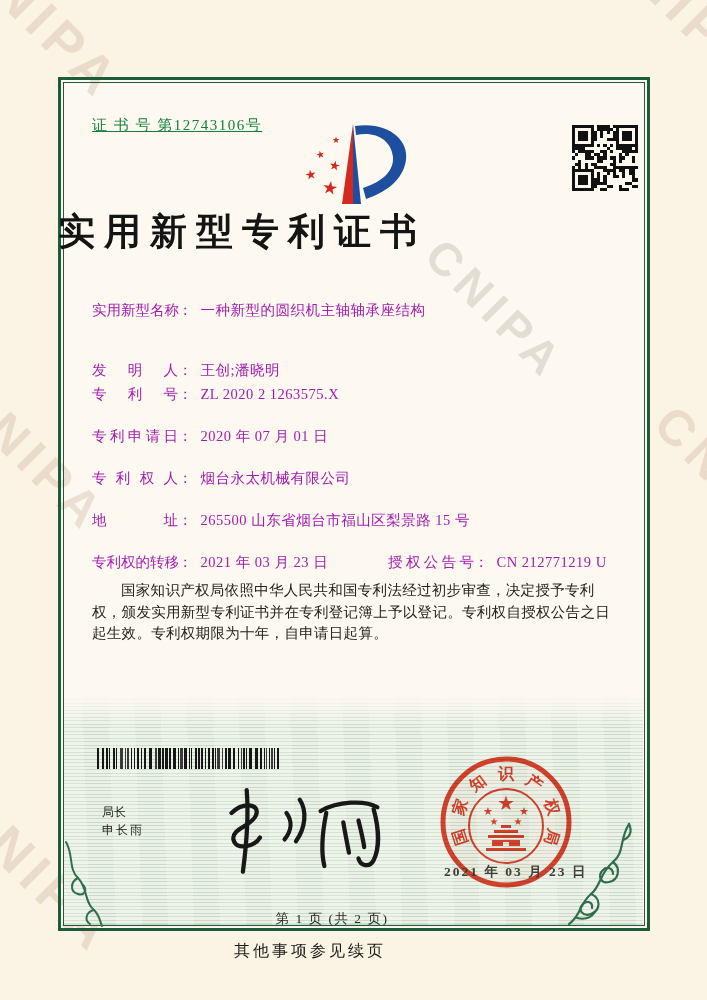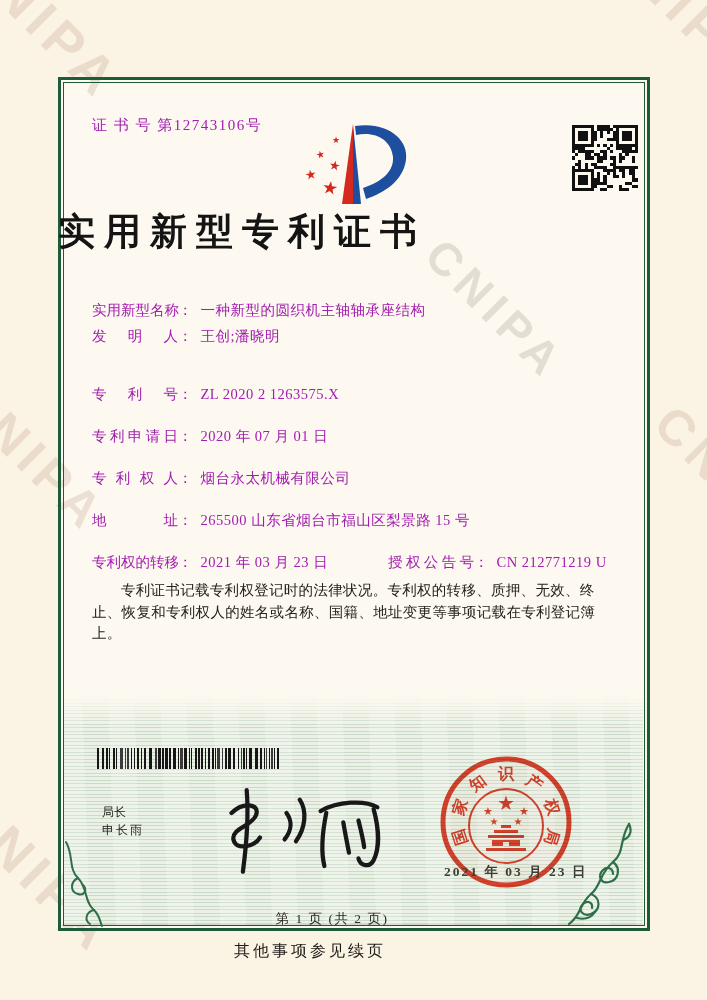--- a/index.html
+++ b/index.html
@@ -37,21 +37,21 @@
   .guilloche{
     left:64px;top:696px;width:579px;height:229px;z-index:1;
     background:
       repeating-linear-gradient(88deg, rgba(255,255,255,0.22) 0 26px, rgba(255,255,255,0) 26px 52px),
       repeating-linear-gradient(180deg, rgba(139,173,139,0.34) 0 1px, rgba(0,0,0,0) 1px 3.5px),
       #ebf1e6;
     -webkit-mask-image:linear-gradient(180deg,transparent 0,black 30px);
     mask-image:linear-gradient(180deg,transparent 0,black 30px);
   }
   
-  .cert-no{left:92px;top:116px;font-size:15px;letter-spacing:1.5px;color:#a21caf;z-index:2;}
+  .cert-no{left:92px;top:116px;font-size:15px;letter-spacing:1.5px;color:#15803d;z-index:2;text-decoration:underline;}
   .logo{left:296px;top:110px;width:120px;height:100px;z-index:2;}
   .logo .star{position:absolute;color:#d5281e;line-height:1;}
   .qr{left:572px;top:125px;width:66px;height:66px;z-index:2;background:#fdf9f0;}
   .title{
     left:58px;top:207px;width:586px;text-align:left;z-index:2;
     font-size:37px;font-weight:600;letter-spacing:9px;color:#141414;
   }
   
   .row{position:absolute;left:92px;z-index:2;font-size:14.5px;line-height:20px;color:#a21caf;white-space:nowrap;}
   .flabel{display:inline-block;width:86px;text-align:justify;text-align-last:justify;vertical-align:top;}
@@ -341,21 +341,21 @@
     <rect x="15" y="20" width="1" height="1" fill="#111"></rect>
     <rect x="16" y="20" width="1" height="1" fill="#111"></rect>
     <rect x="17" y="20" width="1" height="1" fill="#111"></rect>
   </svg>
 
 <div class="abs title">实用新型专利证书</div>
 
 <div class="row" style="top:300px">
   <span class="flabel">实用新型名称</span><span class="colon">：</span><span class="fvalue">一种新型的圆织机主轴轴承座结构</span>
 </div>
-<div class="row" style="top:326px">
+<div class="row" style="top:360px">
   <span class="flabel">发明人</span><span class="colon">：</span><span class="fvalue">王创;潘晓明</span>
 </div>
 <div class="row" style="top:384px">
   <span class="flabel">专利号</span><span class="colon">：</span><span class="fvalue">ZL 2020 2 1263575.X</span>
 </div>
 <div class="row" style="top:426px">
   <span class="flabel">专利申请日</span><span class="colon">：</span><span class="fvalue">2020 年 07 月 01 日</span>
 </div>
 <div class="row" style="top:468px">
   <span class="flabel">专利权人</span><span class="colon">：</span><span class="fvalue">烟台永太机械有限公司</span>
@@ -364,21 +364,21 @@
   <span class="flabel">地址</span><span class="colon">：</span><span class="fvalue">265500 山东省烟台市福山区梨景路 15 号</span>
 </div>
 <div class="row" style="top:552px">
   <span class="flabel">专利权的转移</span><span class="colon">：</span><span class="fvalue">2021 年 03 月 23 日</span>
 </div>
 <div class="row grant-col" style="top:552px">
   <span class="flabel">授权公告号</span><span class="colon">：</span><span class="fvalue">CN 212771219 U</span>
 </div>
 
 <div class="abs paras">
-  <p>专利证书记载专利权登记时的法律状况。专利权的转移、质押、无效、终止、恢复和专利权人的姓名或名称、国籍、地址变更等事项记载在专利登记簿上。</p>
+  <p>国家知识产权局依照中华人民共和国专利法经过初步审查，决定授予专利权，颁发实用新型专利证书并在专利登记簿上予以登记。专利权自授权公告之日起生效。专利权期限为十年，自申请日起算。</p>
 </div>
 
 <svg class="abs barcode" id="barcode" viewBox="0 0 186 21" preserveAspectRatio="none">
     <rect x="0" y="0" width="2" height="21" fill="#161616"></rect>
     <rect x="5" y="0" width="2" height="21" fill="#161616"></rect>
     <rect x="9" y="0" width="2" height="21" fill="#161616"></rect>
     <rect x="12" y="0" width="1" height="21" fill="#161616"></rect>
     <rect x="16" y="0" width="2" height="21" fill="#161616"></rect>
     <rect x="19" y="0" width="1" height="21" fill="#161616"></rect>
     <rect x="23" y="0" width="3" height="21" fill="#3a3a3a"></rect>

